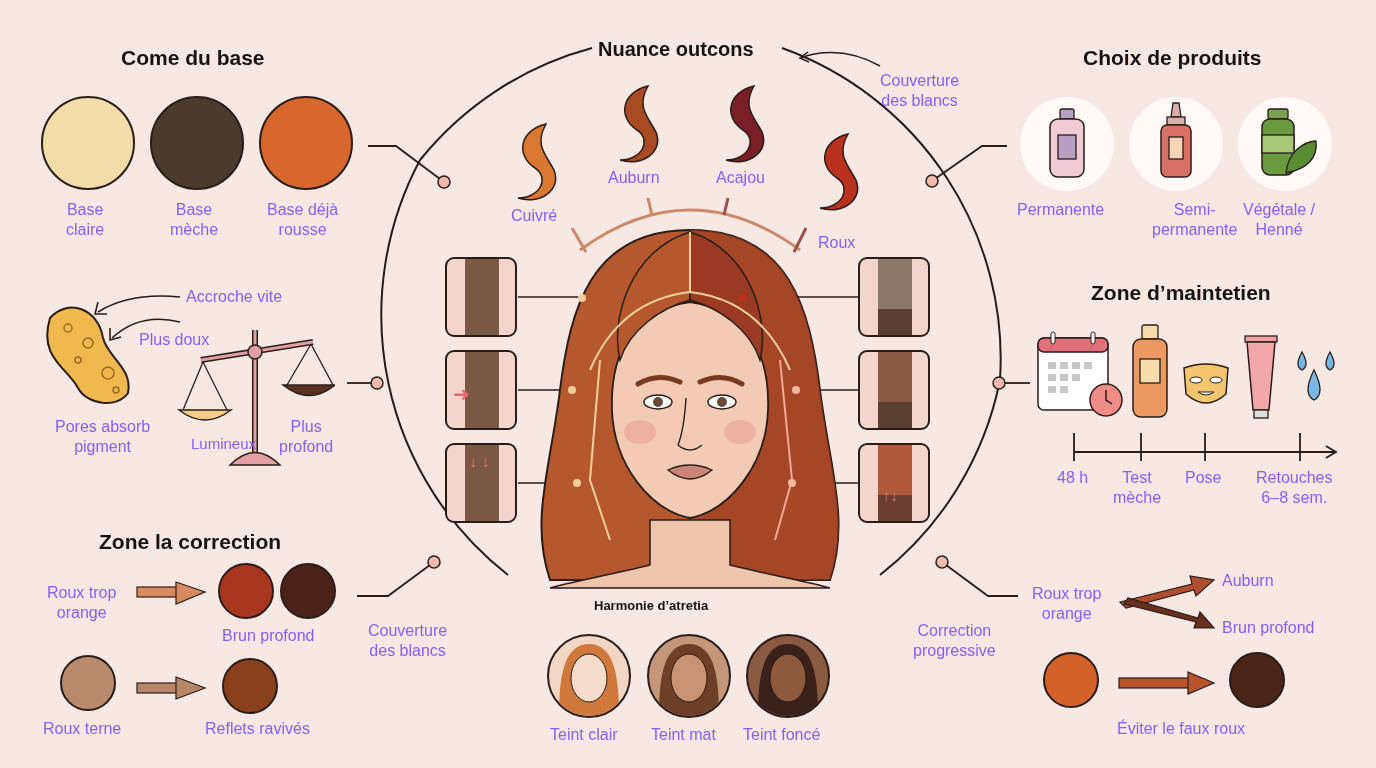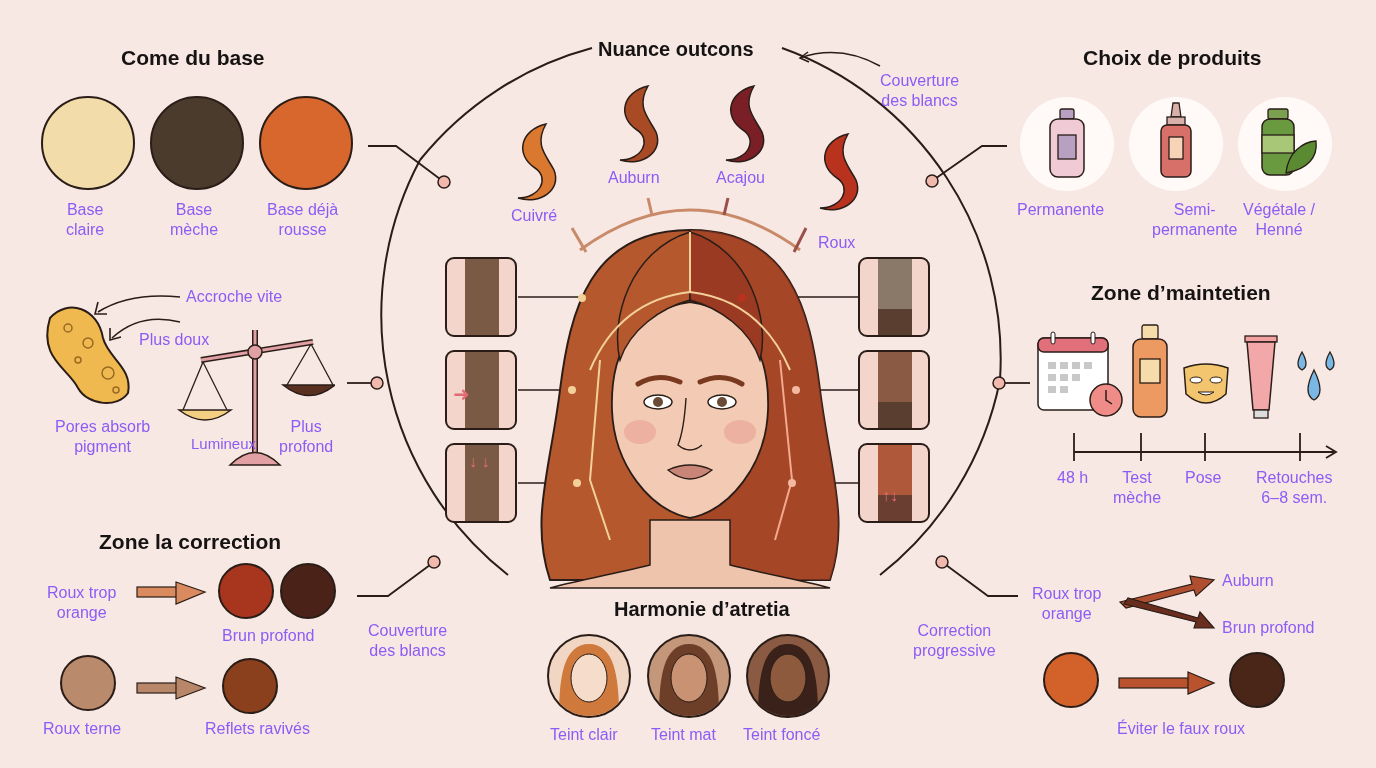--- a/index.html
+++ b/index.html
@@ -316,21 +316,21 @@
 <div class="lbl" style="left:1113px; top:468px;">
     <div>Test</div>
     <div>mèche</div>
   </div>
 <div class="lbl" style="left:1185px; top:468px;">Pose</div>
 <div class="lbl" style="left:1256px; top:468px;">
     <div>Retouches</div>
     <div>6–8 sem.</div>
   </div>
 
-<div class="title" style="left:614px; top:598px; font-size:20px;text-align:right;">Harmonie d’atretia</div>
+<div class="title" style="left:594px; top:598px; font-size:13px;text-align:right;">Harmonie d’atretia</div>
 <div class="face-swatch" style="left:547px; top:634px; background:#f2d6c4;">
   <svg width="80" height="80">
       <path d="M 40 8 C 15 8 10 40 10 80 L 70 80 C 70 40 65 8 40 8 Z" fill="#cf7a3c"></path>
       <ellipse cx="40" cy="42" rx="18" ry="24" fill="#f6dccb" stroke="#2a1d18"></ellipse>
     </svg>
 </div>
 <div class="face-swatch" style="left:647px; top:634px; background:#c4977b;">
   <svg width="80" height="80">
       <path d="M 40 8 C 15 8 10 40 10 80 L 70 80 C 70 40 65 8 40 8 Z" fill="#6e3f28"></path>
       <ellipse cx="40" cy="42" rx="18" ry="24" fill="#c99272" stroke="#2a1d18"></ellipse>

